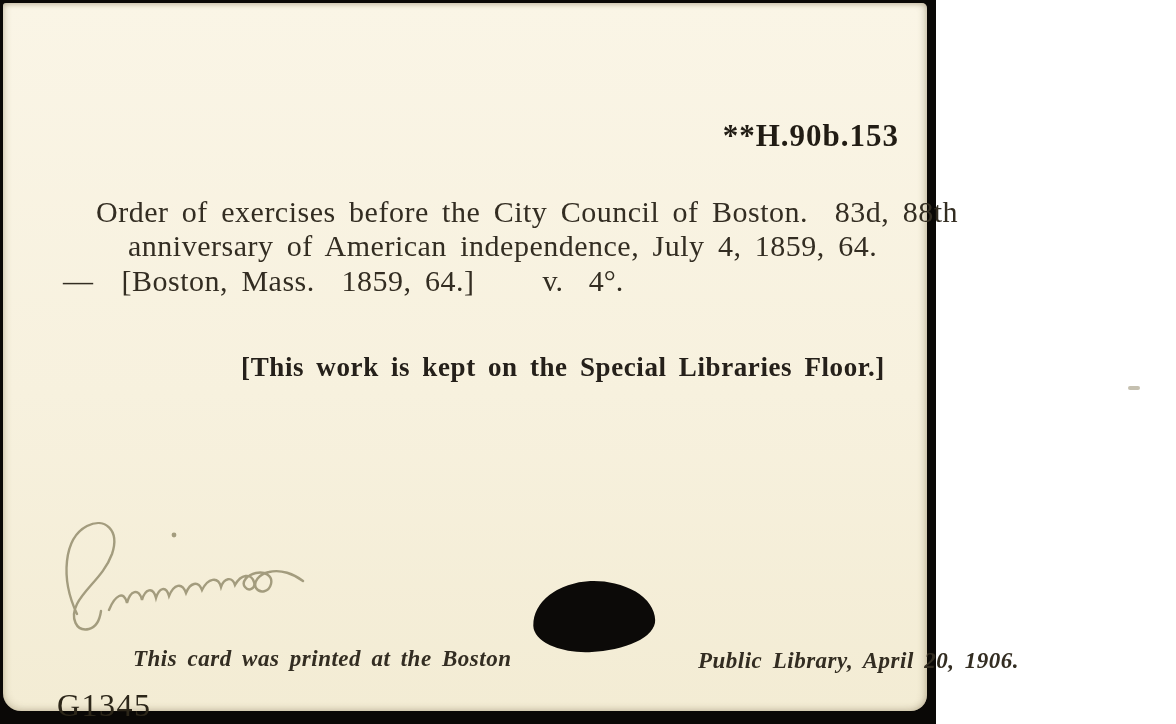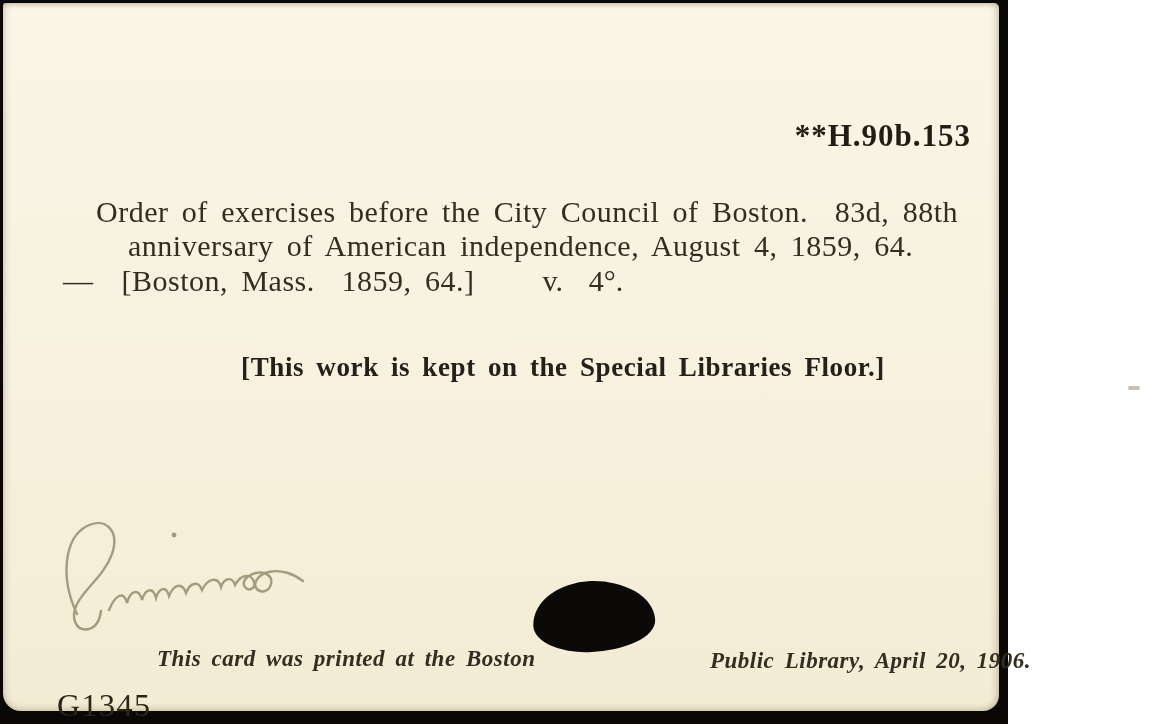--- a/index.html
+++ b/index.html
@@ -5,21 +5,21 @@
   html, body {
     margin: 0;
     padding: 0;
     width: 1176px;
     height: 724px;
     overflow: hidden;
     font-family: "Liberation Serif", "DejaVu Serif", serif;
   }
   .scan-bg {
     position: relative;
-    width: 1008px;
+    width: 936px;
     height: 724px;
     background: #0a0806;
   }
   .card {
     position: absolute;
     top: 3px;
     left: 3px;
     right: 9px;
     bottom: 13px;
     background: linear-gradient(180deg, #faf5e6 0%, #f7f1de 55%, #f3ecd4 100%);
@@ -92,42 +92,42 @@
   }
   .footer-line {
     top: 643px;
     left: 0;
     width: 100%;
     font-size: 23px;
     font-style: italic;
     font-weight: 600;
     color: #332d22;
   }
-  .footer-left { position: absolute; left: 130px; top: 0; white-space: pre; margin-left: 24px; }
-  .footer-right { position: absolute; left: 695px; top: 2px; white-space: pre; margin-left: 12px; }
+  .footer-left { position: absolute; left: 130px; top: 0; white-space: pre; }
+  .footer-right { position: absolute; left: 695px; top: 2px; white-space: pre; }
   .accession {
     top: 684px;
     left: 54px;
     font-size: 32px;
     letter-spacing: 1.5px;
     color: #2c2619;
   }
 </style>
 </head>
 <body>
 
 <div class="scan-bg">
   <div class="card">
 
     <div class="txt call-number">**H.90b.153</div>
 
 
     <div class="txt entry-line l2">Order of exercises before the City Council of Boston.  83d, 88th</div>
 
-    <div class="txt entry-line l3">anniversary of American independence, August 4, 1859, 64.</div>
+    <div class="txt entry-line l3">anniversary of American independence, July 4, 1859, 64.</div>
 
     <div class="txt entry-line l4"><span class="dash">—</span><span>[Boston, Mass.  1859, 64.]</span><span class="collation sup-deg">v.  4°.</span></div>
 
     <div class="txt location-note">[This work is kept on the Special Libraries Floor.]</div>
 
     <div class="smudge"></div>
 
     <div class="signature-wrap" title="">
       <svg width="272" height="128" viewBox="0 0 272 128">
         <g fill="none" stroke="#a39c7e" stroke-width="2.4" stroke-linecap="round">

